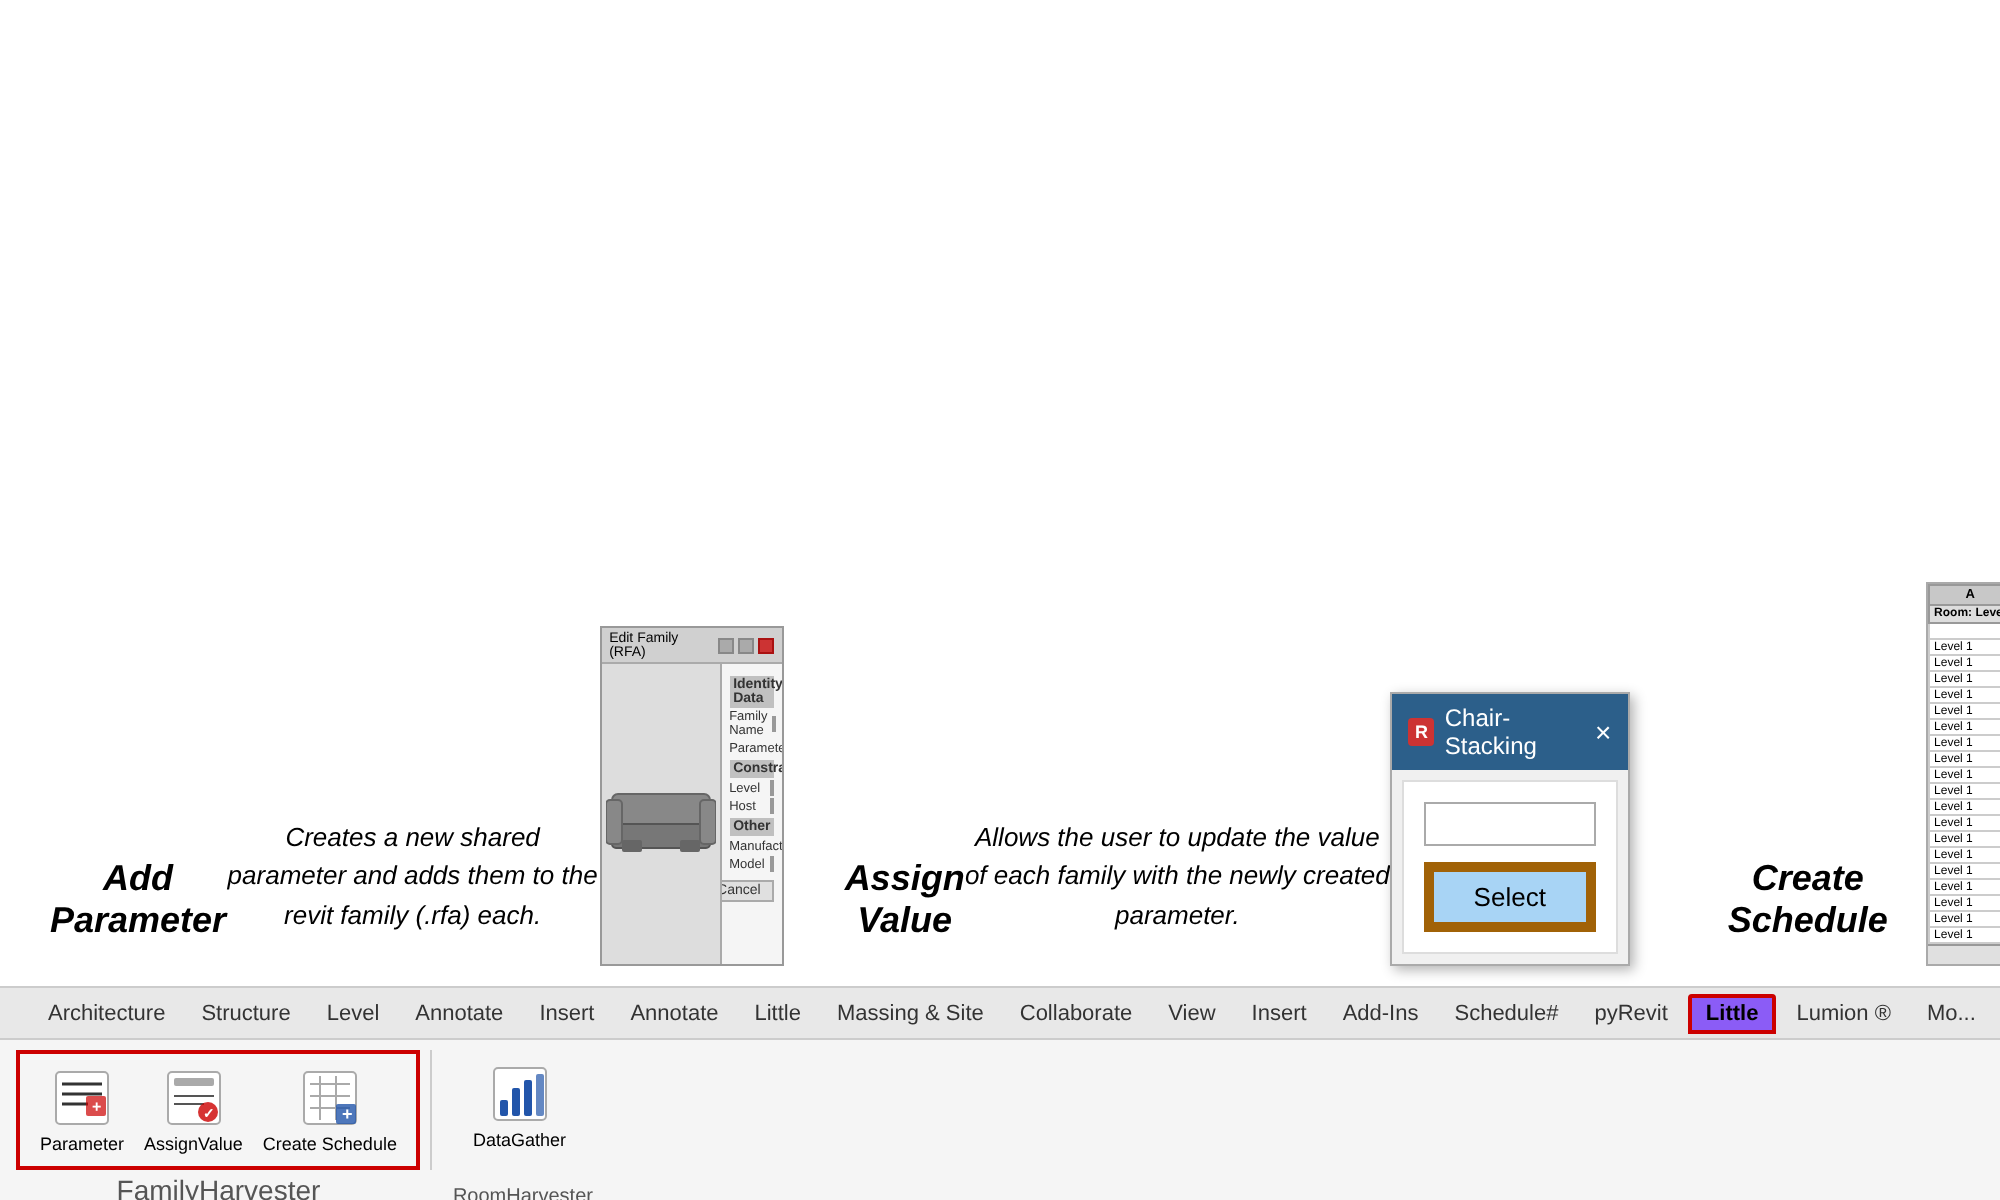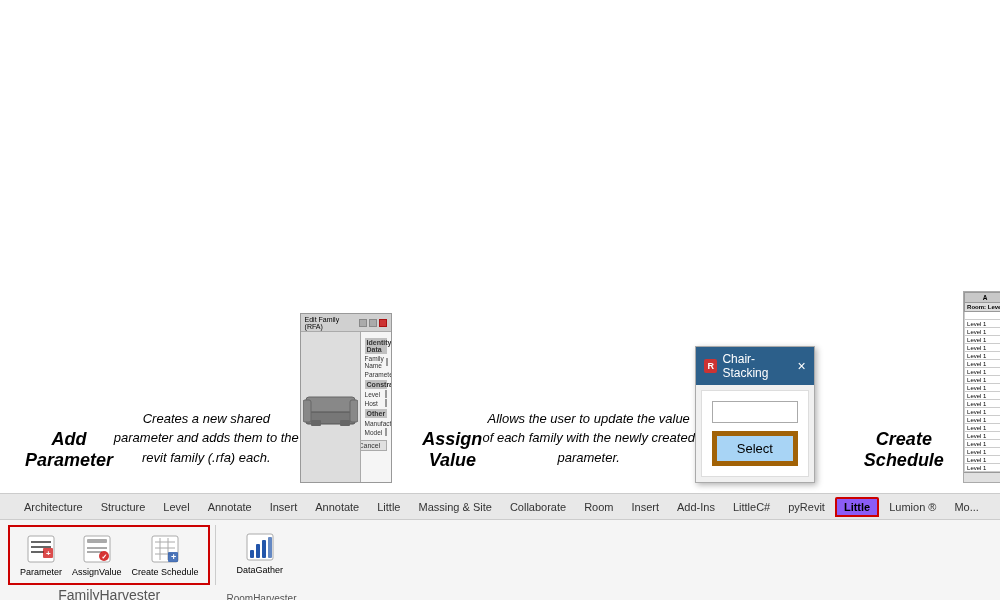--- a/index.html
+++ b/index.html
@@ -608,24 +608,24 @@
   <div class="toolbar-ribbon-tabs" id="ribbon-tabs-container">
   <div class="ribbon-tab">Architecture</div>
       <div class="ribbon-tab">Structure</div>
       <div class="ribbon-tab">Level</div>
       <div class="ribbon-tab">Annotate</div>
       <div class="ribbon-tab">Insert</div>
       <div class="ribbon-tab">Annotate</div>
       <div class="ribbon-tab">Little</div>
       <div class="ribbon-tab">Massing &amp; Site</div>
       <div class="ribbon-tab">Collaborate</div>
-      <div class="ribbon-tab">Room</div>
+      <div class="ribbon-tab">View</div>
       <div class="ribbon-tab">Insert</div>
       <div class="ribbon-tab">Add-Ins</div>
-      <div class="ribbon-tab">LittleC#</div>
+      <div class="ribbon-tab">Schedule#</div>
       <div class="ribbon-tab">pyRevit</div>
       <div class="ribbon-tab active">Little</div>
       <div class="ribbon-tab">Lumion ®</div>
       <div class="ribbon-tab">Mo...</div>
     </div>
 
   <div class="toolbar-full-area">
 
     <div class="fh-group">
       <div class="fh-top">

